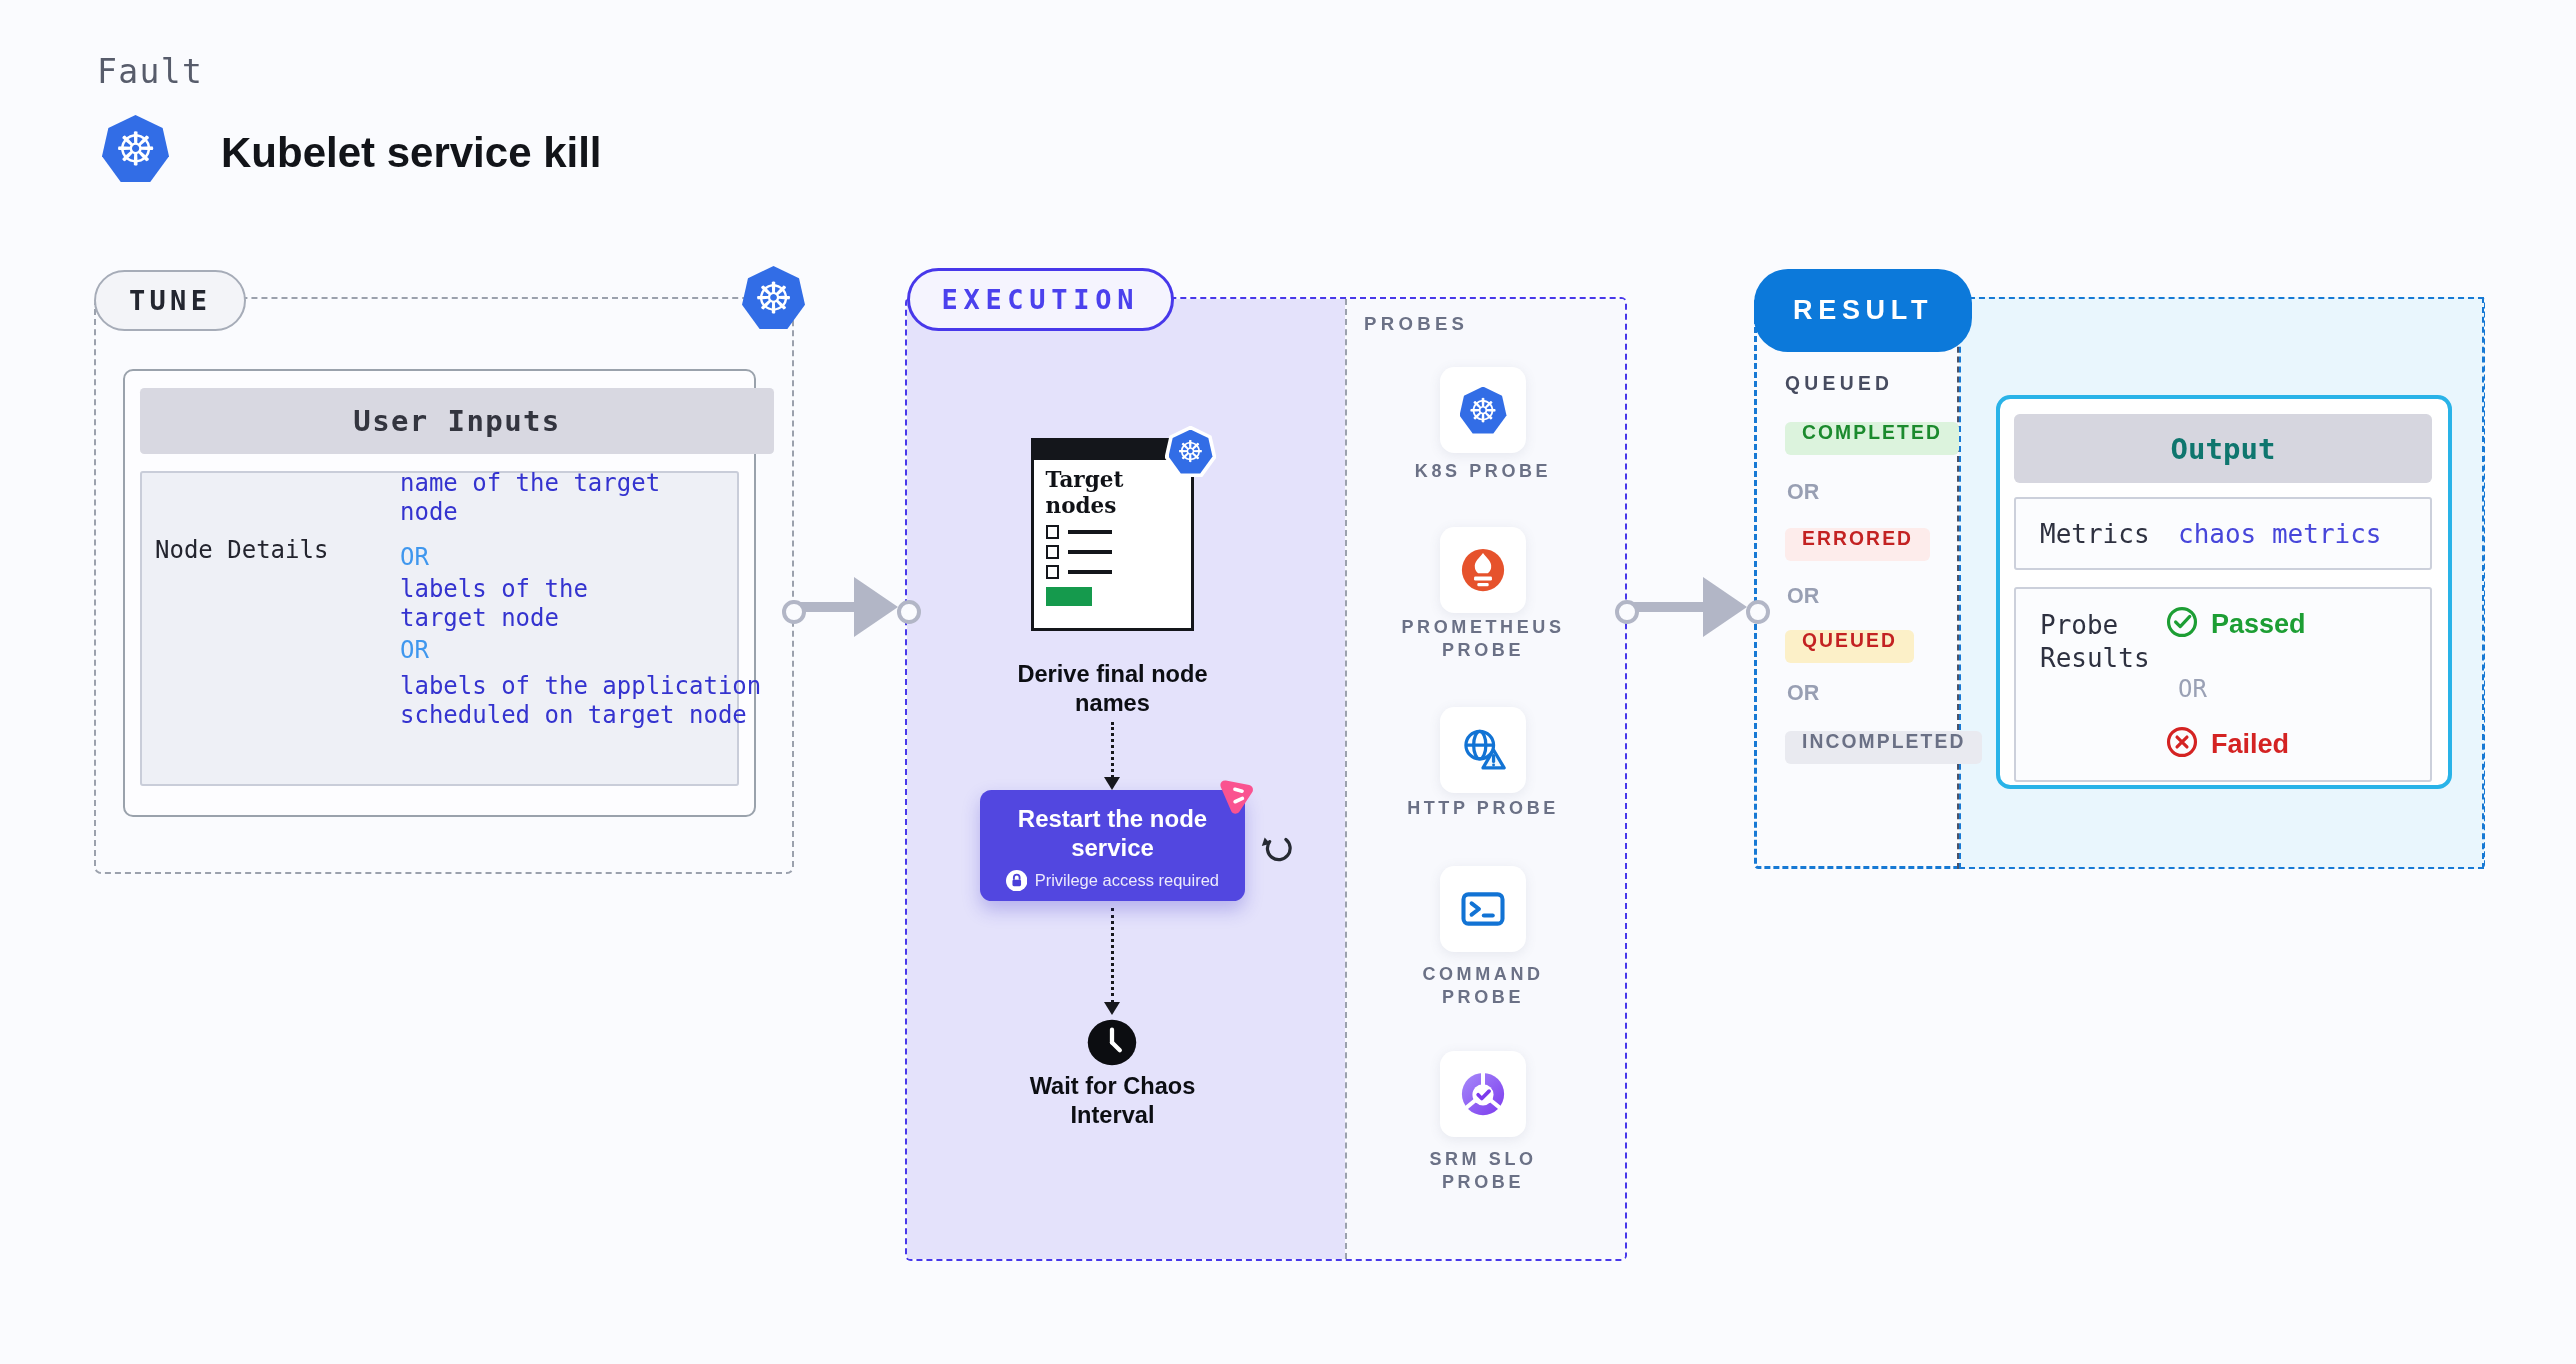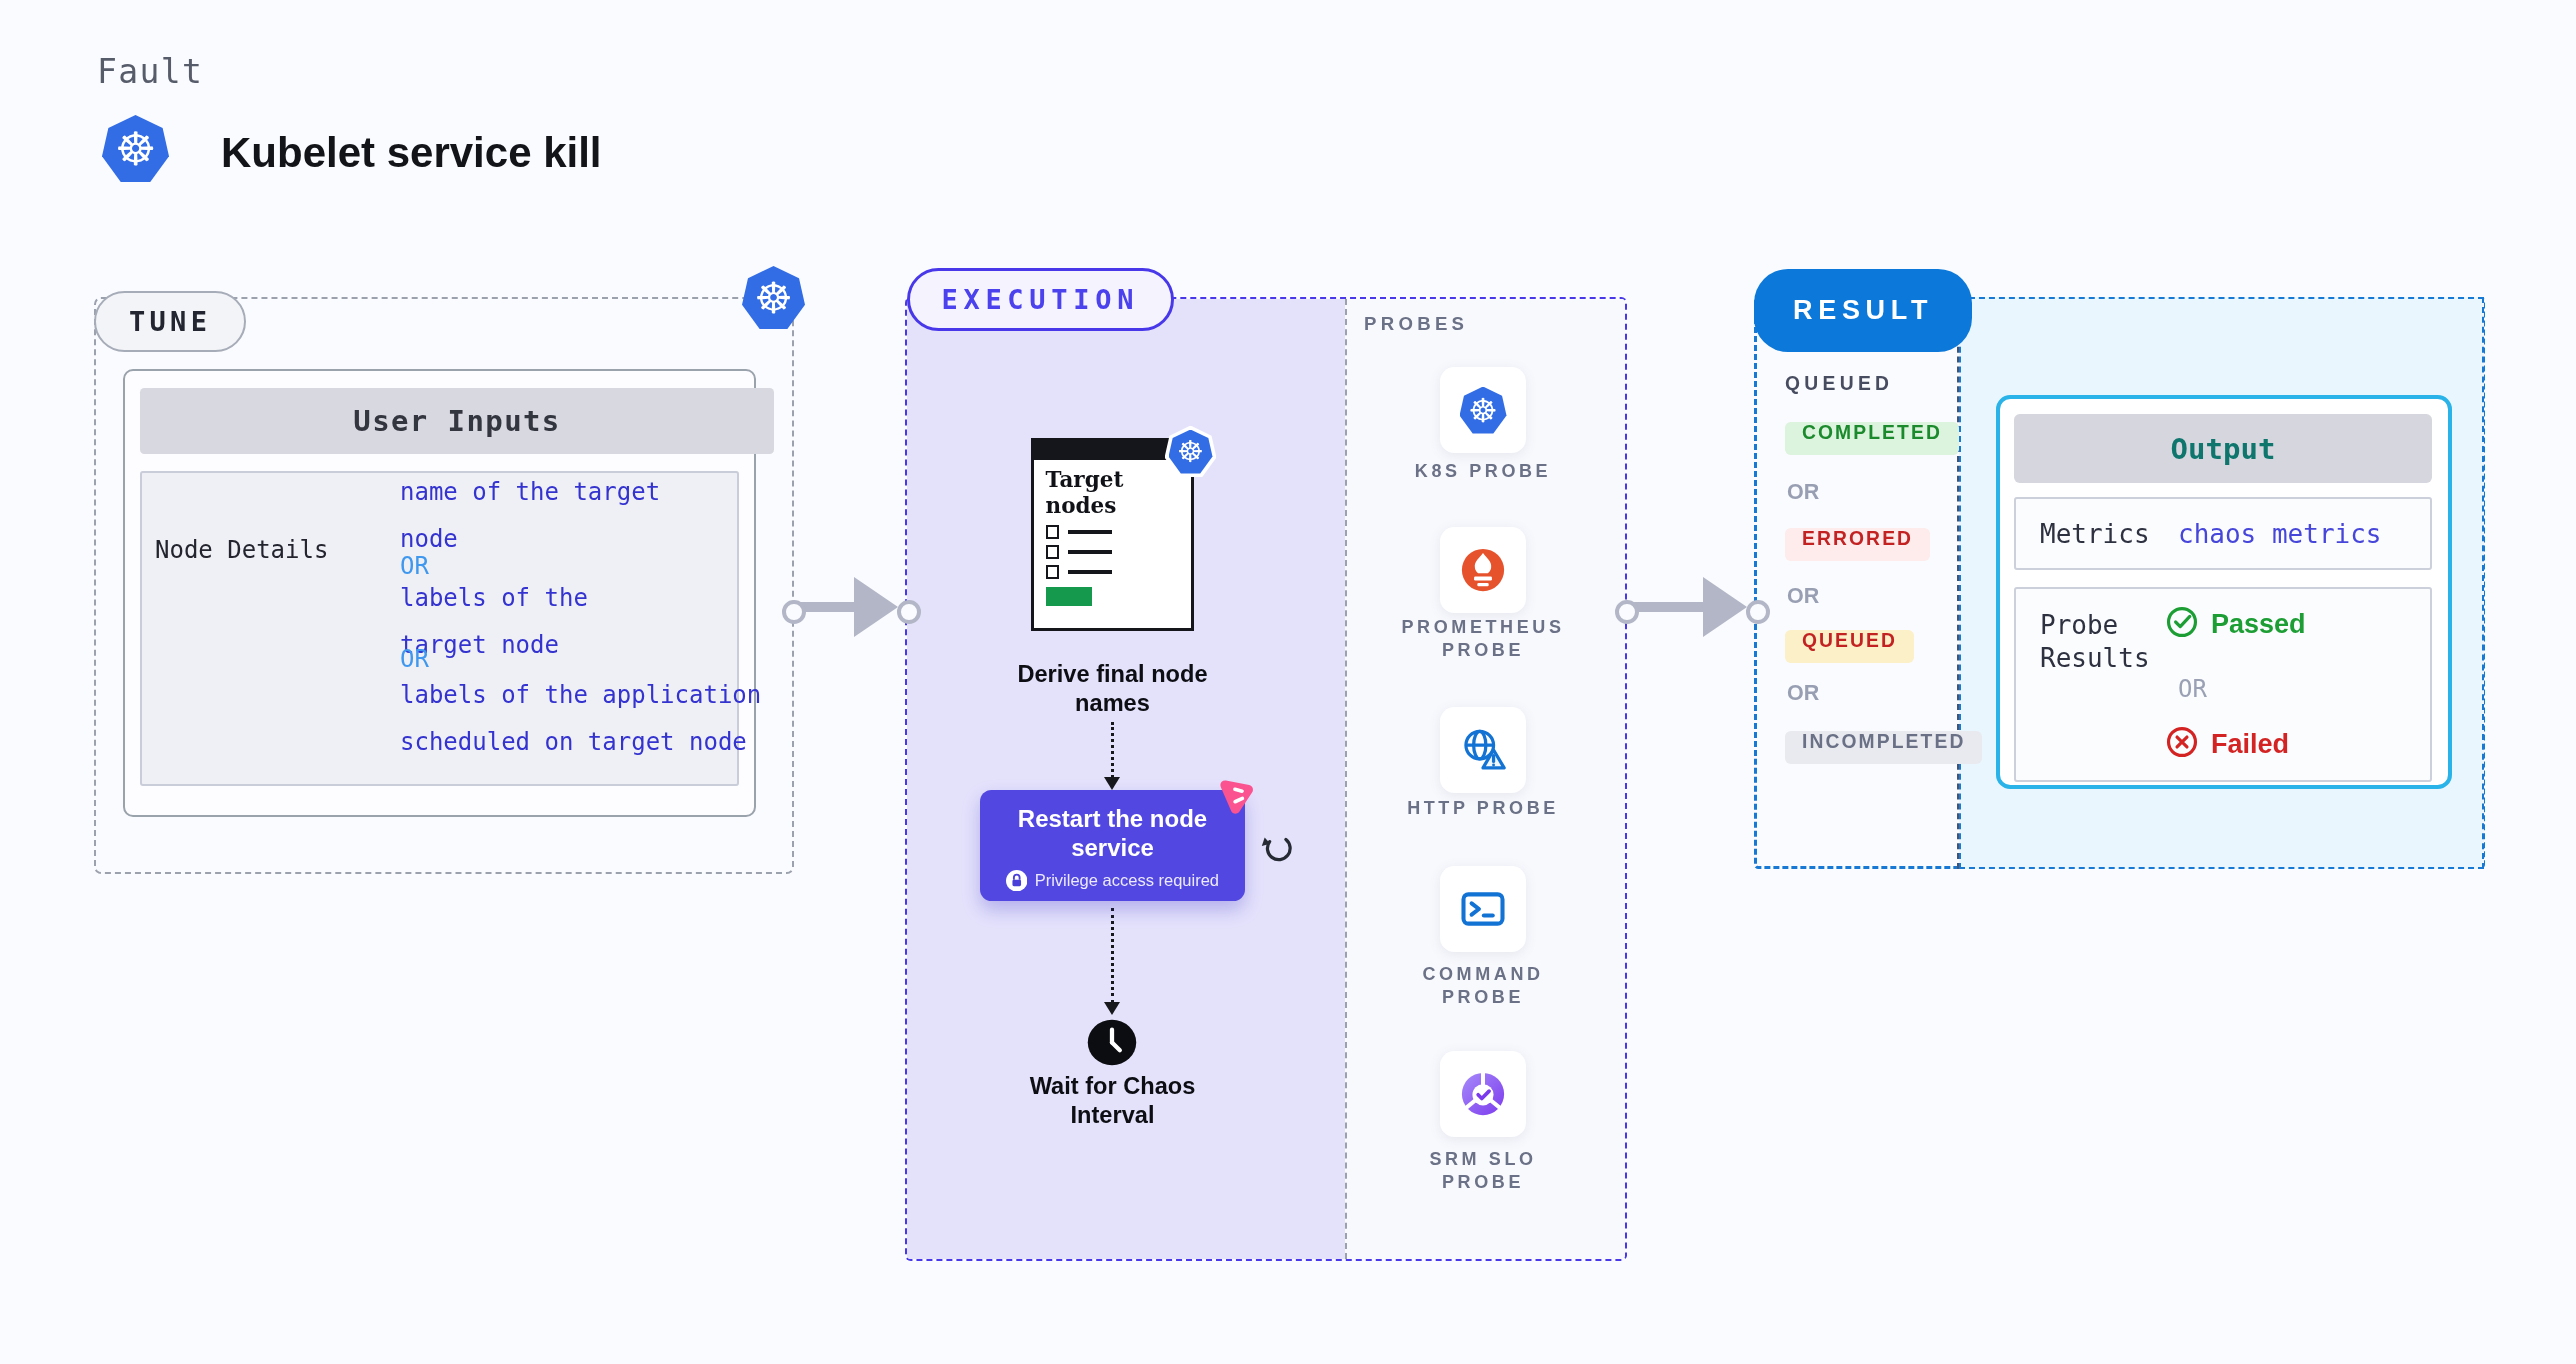--- a/index.html
+++ b/index.html
@@ -19,34 +19,34 @@
 
   
   .k8s{position:absolute;}
   .k8s .ringbg{position:absolute;inset:-9%;background:#fff;clip-path:var(--hept);}
   .k8s .hex{position:absolute;inset:0;background:#326de6;clip-path:var(--hept);}
   .k8s .wheel{position:absolute;inset:0;display:flex;align-items:center;justify-content:center;color:#fff;font-family:"DejaVu Sans",sans-serif;}
 
   
   .pill{position:absolute;display:flex;align-items:center;justify-content:center;border-radius:34px;}
   #tune-pill{left:94px;top:270px;height:57px;padding:0 33px;background:#f3f4f8;border:2.9px solid #a6acb8;
-    font:700 27px var(--mono);letter-spacing:4.3px;color:#232630;margin-top:21px;}
+    font:700 27px var(--mono);letter-spacing:4.3px;color:#232630;}
   #exec-pill{left:907px;top:268px;height:57px;padding:0 31.5px;background:#f5f4fe;border:3.6px solid #4838ea;
     font:700 27px var(--mono);letter-spacing:5.7px;color:#4b41ed;z-index:5;}
   #res-pill{left:1754px;top:269px;height:59px;padding:12px 39px;background:#0c79da;border:none;
     font:700 27px var(--sans);letter-spacing:5.7px;color:#ffffff;z-index:5;}
 
   
   #tune-box{left:94px;top:297px;width:696px;height:573px;border:2.9px dashed #9ba1ad;border-radius:7.2px;}
   #ui-card{left:123px;top:369px;width:629px;height:444px;background:#fdfdff;border:2.9px solid #9aa2ac;border-radius:10px;}
   #ui-head{left:140px;top:388px;width:634px;height:66px;background:#d8d8e1;border-radius:4.3px;
     display:flex;align-items:center;justify-content:center;font:700 29px var(--mono);letter-spacing:1.4px;color:#33353f;}
   #ui-content{left:140px;top:471px;width:595px;height:311px;background:#eef0f6;border:2.1px solid #c9cdd9;border-radius:2.9px;}
   #node-details{left:155px;top:536px;font:400 24px var(--mono);color:#23242e;}
-  .bluetxt{left:400px;font:400 24px var(--mono);line-height:47px;color:#3433cf;}
+  .bluetxt{left:400px;font:400 24px var(--mono);line-height:29px;color:#3433cf;}
   .or-light{color:#3f97ee;}
   .b0{top:469px}.b1{top:543px}.b2{top:575px}.b3{top:636px}.b4{top:672px}
 
   
   .shaft{position:absolute;height:10px;background:#b2b6c6;border-radius:5px;}
   .ahead{position:absolute;width:0;height:0;border-top:30px solid transparent;border-bottom:30px solid transparent;border-left:44px solid #b2b6c6;}
   .port{position:absolute;width:15.8px;height:15.8px;background:#fafbfe;border:4.3px solid #b2b6c6;border-radius:50%;z-index:6;}
 
   
   #exec-box{left:905px;top:297px;width:718px;height:960px;border:2.9px dashed #4838ea;border-radius:5.7px;overflow:hidden;}

